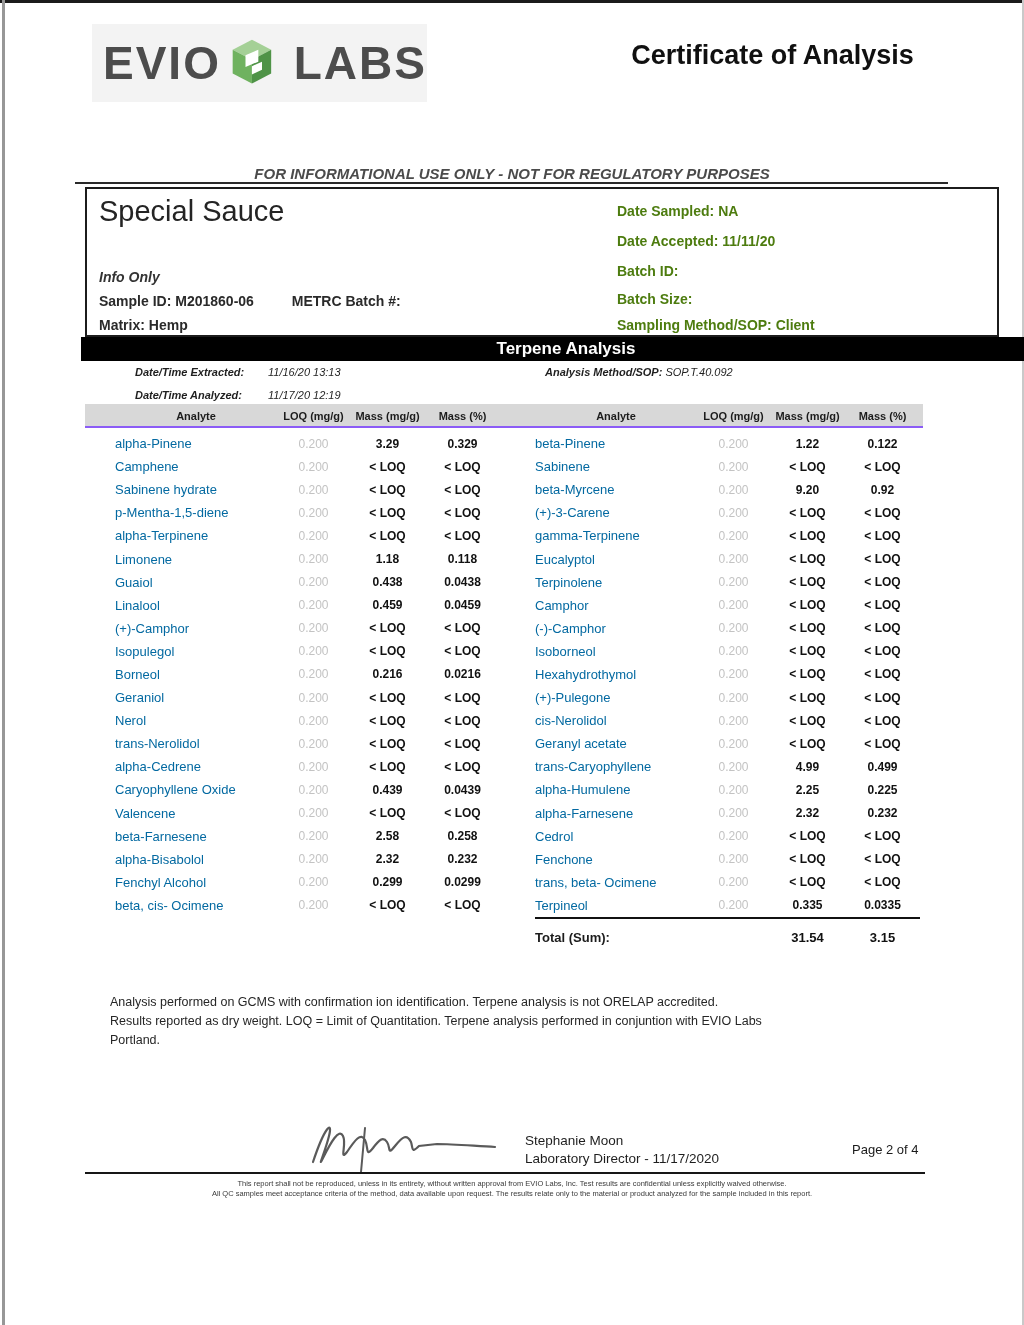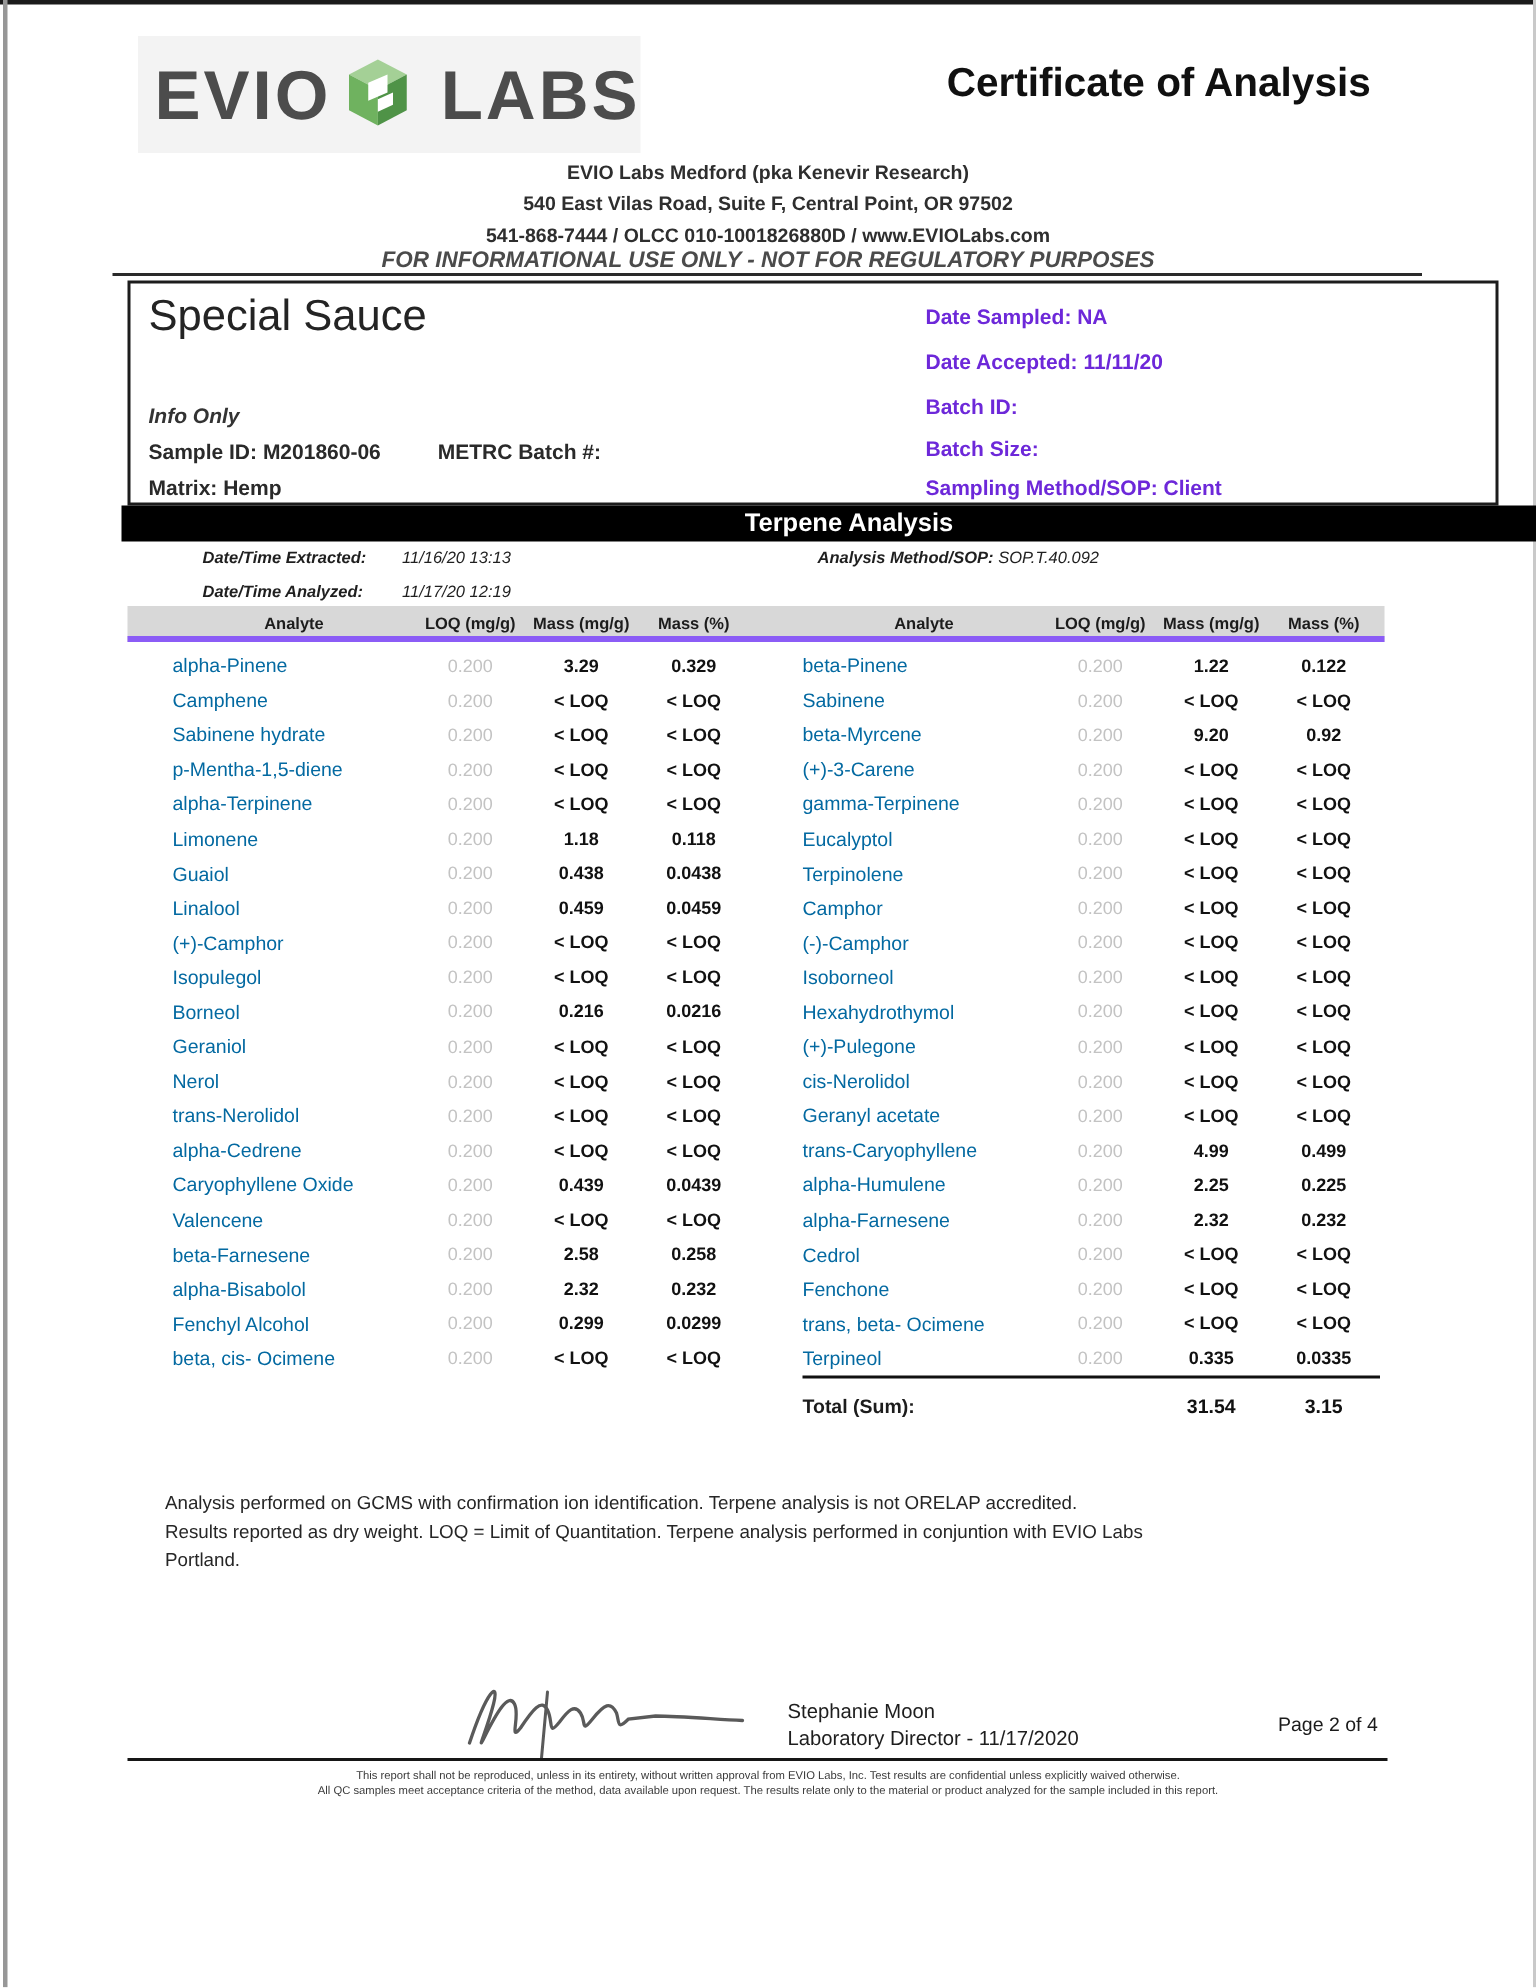--- a/index.html
+++ b/index.html
@@ -29,33 +29,33 @@
 
   
   .info-box { position:absolute; left:85px; top:187px; width:914px; height:150px;
     border:2px solid #1c1c1c; background:#fff; }
   .sample-name { position:absolute; left:12px; top:6px; font-size:29px; color:#242424; }
   .info-only { position:absolute; left:12px; top:80px; font-size:14px; font-weight:bold; font-style:italic; color:#333; }
   .row-sampleid { position:absolute; left:12px; top:104px; font-size:14px; font-weight:bold; color:#2a2a2a; }
   .row-matrix { position:absolute; left:12px; top:128px; font-size:14px; font-weight:bold; color:#2a2a2a; }
   .metrc { margin-left:34px; }
   .ib-right { position:absolute; left:530px; top:0; width:300px; }
-  .ib-right div { position:absolute; font-size:14px; font-weight:bold; color:#6d28d9; white-space:nowrap; }
+  .ib-right div { position:absolute; font-size:14px; font-weight:bold; color:#4d7c0f; white-space:nowrap; }
 
   
   .terp-bar { position:absolute; left:81px; top:337px; width:970px; height:24px; background:#000;
     color:#fff; text-align:center; font-size:17px; font-weight:bold; line-height:24px; }
 
   
   .meta { position:absolute; font-size:11px; font-style:italic; color:#1f1f1f; white-space:nowrap; }
   .meta b { font-weight:bold; }
 
   
   .col-band { position:absolute; left:85px; top:404px; width:838px; height:24px;
-    background:#d8d8d8; border-bottom:4px solid #8b5cf6; }
+    background:#d8d8d8; border-bottom:2px solid #8b5cf6; }
   .col-group { position:absolute; top:0; width:385px; height:24px; display:flex; align-items:center; }
   .col-group span { font-size:11px; font-weight:bold; color:#1c1c1c; text-align:center; white-space:nowrap; }
   .ch-analyte { width:162px; }
   .ch-loq { width:73px; }
   .ch-mass { width:75px; }
   .ch-pct { width:75px; }
 
   
   .rtable { position:absolute; top:432px; width:385px; }
   .tleft { left:115px; }
@@ -99,25 +99,20 @@
       <polygon points="50,4 92,26 50,48 8,26" fill="#a4d096"></polygon>
       <polygon points="8,26 50,48 50,100 8,78" fill="#6fb25f"></polygon>
       <polygon points="92,26 50,48 50,100 92,78" fill="#4f9347"></polygon>
       <polygon points="36,38 64,26 64,52 36,64" fill="#ffffff"></polygon>
       <polygon points="50,62 72,52 72,70 50,80" fill="#ffffff"></polygon>
     </svg>
     <span class="logo-text">LABS</span>
   </div>
   <div class="cert-title">Certificate of Analysis</div>
 
-  <div class="addr">
-    <div>EVIO Labs Medford (pka Kenevir Research)</div>
-    <div>540 East Vilas Road, Suite F, Central Point, OR 97502</div>
-    <div>541-868-7444 / OLCC 010-1001826880D / www.EVIOLabs.com</div>
-  </div>
   <div class="use-note">FOR INFORMATIONAL USE ONLY - NOT FOR REGULATORY PURPOSES</div>
   <div class="rule-top"></div>
 
   <div class="info-box">
     <div class="sample-name">Special Sauce</div>
     <div class="info-only">Info Only</div>
     <div class="row-sampleid">
       <span>Sample ID:</span>
       <span>M201860-06</span>
       <span class="metrc">METRC Batch #:</span>

